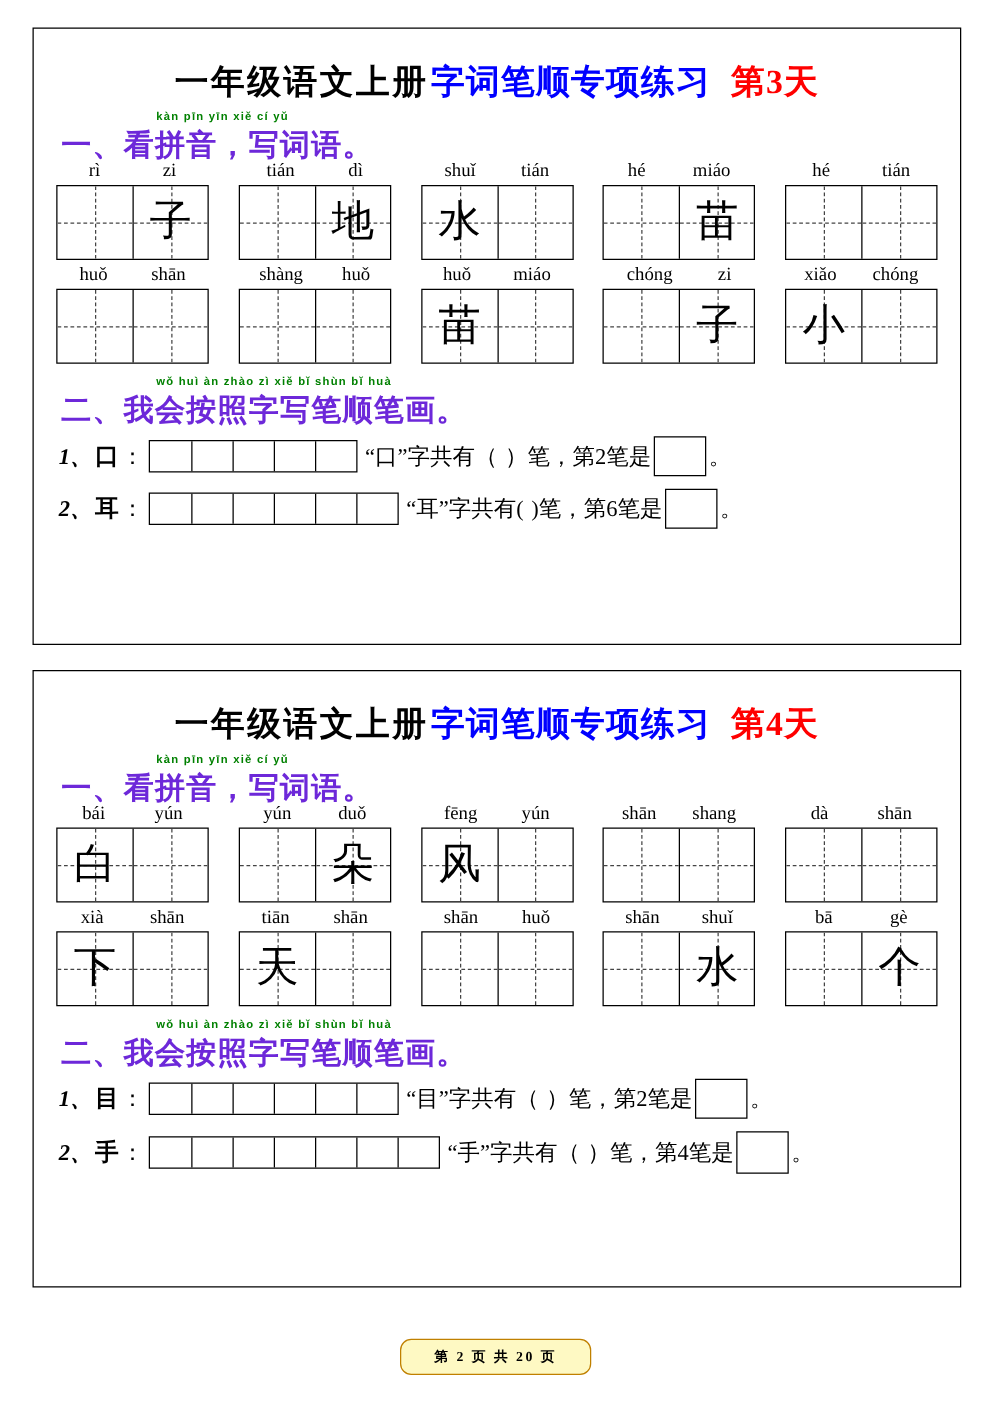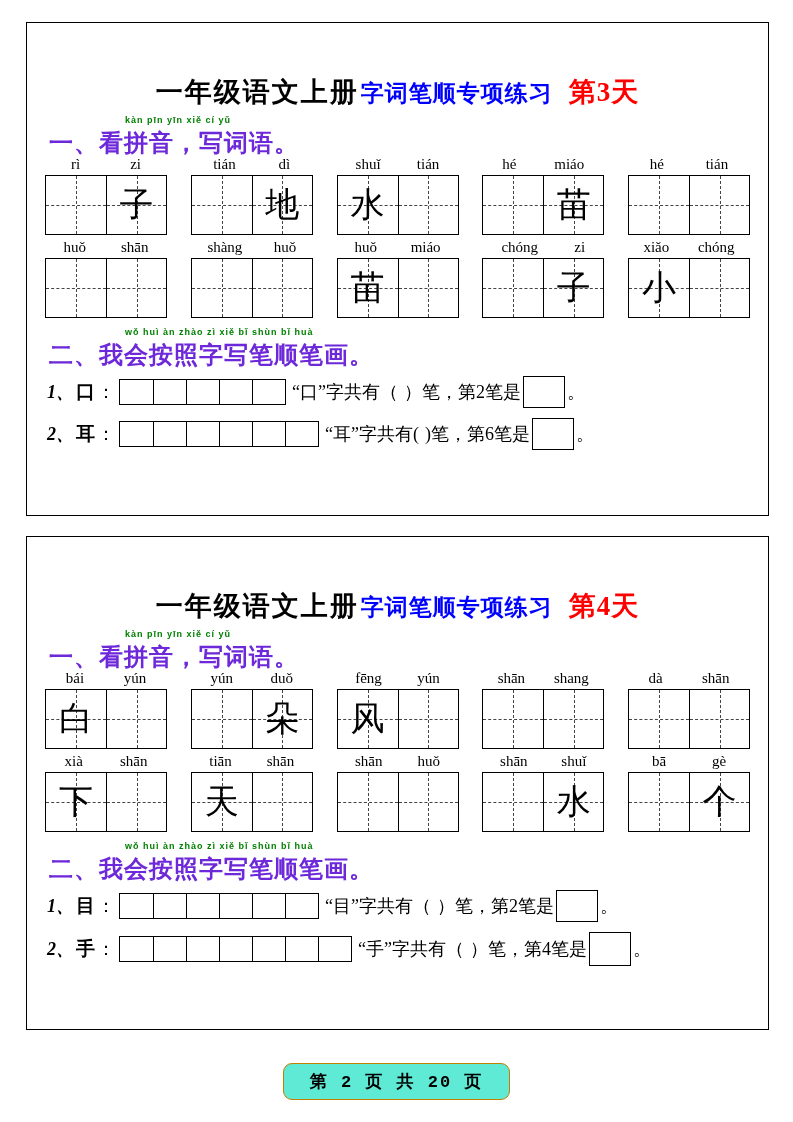--- a/index.html
+++ b/index.html
@@ -39,32 +39,31 @@
   .t-black{
     font-family:"Liberation Serif", serif;
     font-weight:bold;
     font-size:27px;
     letter-spacing:2px;
     color:#000;
   }
   .t-blue{
     font-family:"Liberation Serif", serif;
     font-weight:bold;
-    font-size:23px;
+    font-size:27px;
     letter-spacing:1px;
     color:#0000ff;
   }
   .t-red{
     font-family:"Liberation Serif", serif;
     font-weight:bold;
     font-size:27px;
     letter-spacing:1px;
     color:#ff0000;
     margin-left:14px;
-    margin-top:27px;
   }
 
   
   .sec{
     position:relative;
     margin:6px 0 2px 0;
     height:38px;
   }
   .sec-pinyin{
     position:absolute;
@@ -197,26 +196,26 @@
 
   
   .footer{
     position:absolute;
     left:0;right:0;bottom:22px;
     display:flex;
     justify-content:center;
   }
   .footer-box{
     border:1.5px solid #c08000;
-    background:#5eead4;
+    background:#fef9c3;
     border-radius:9px;
     padding:6px 26px;
-    font-family:Liberation Mono, monospace;
+    font-family:Liberation Serif, serif;
     font-weight:bold;
-    font-size:17px;
+    font-size:11px;
     letter-spacing:2px;
     color:#000;
   }
 </style>
 </head>
 <body>
 
 <div class="page">
 
   <div class="sheet sheet-1">

